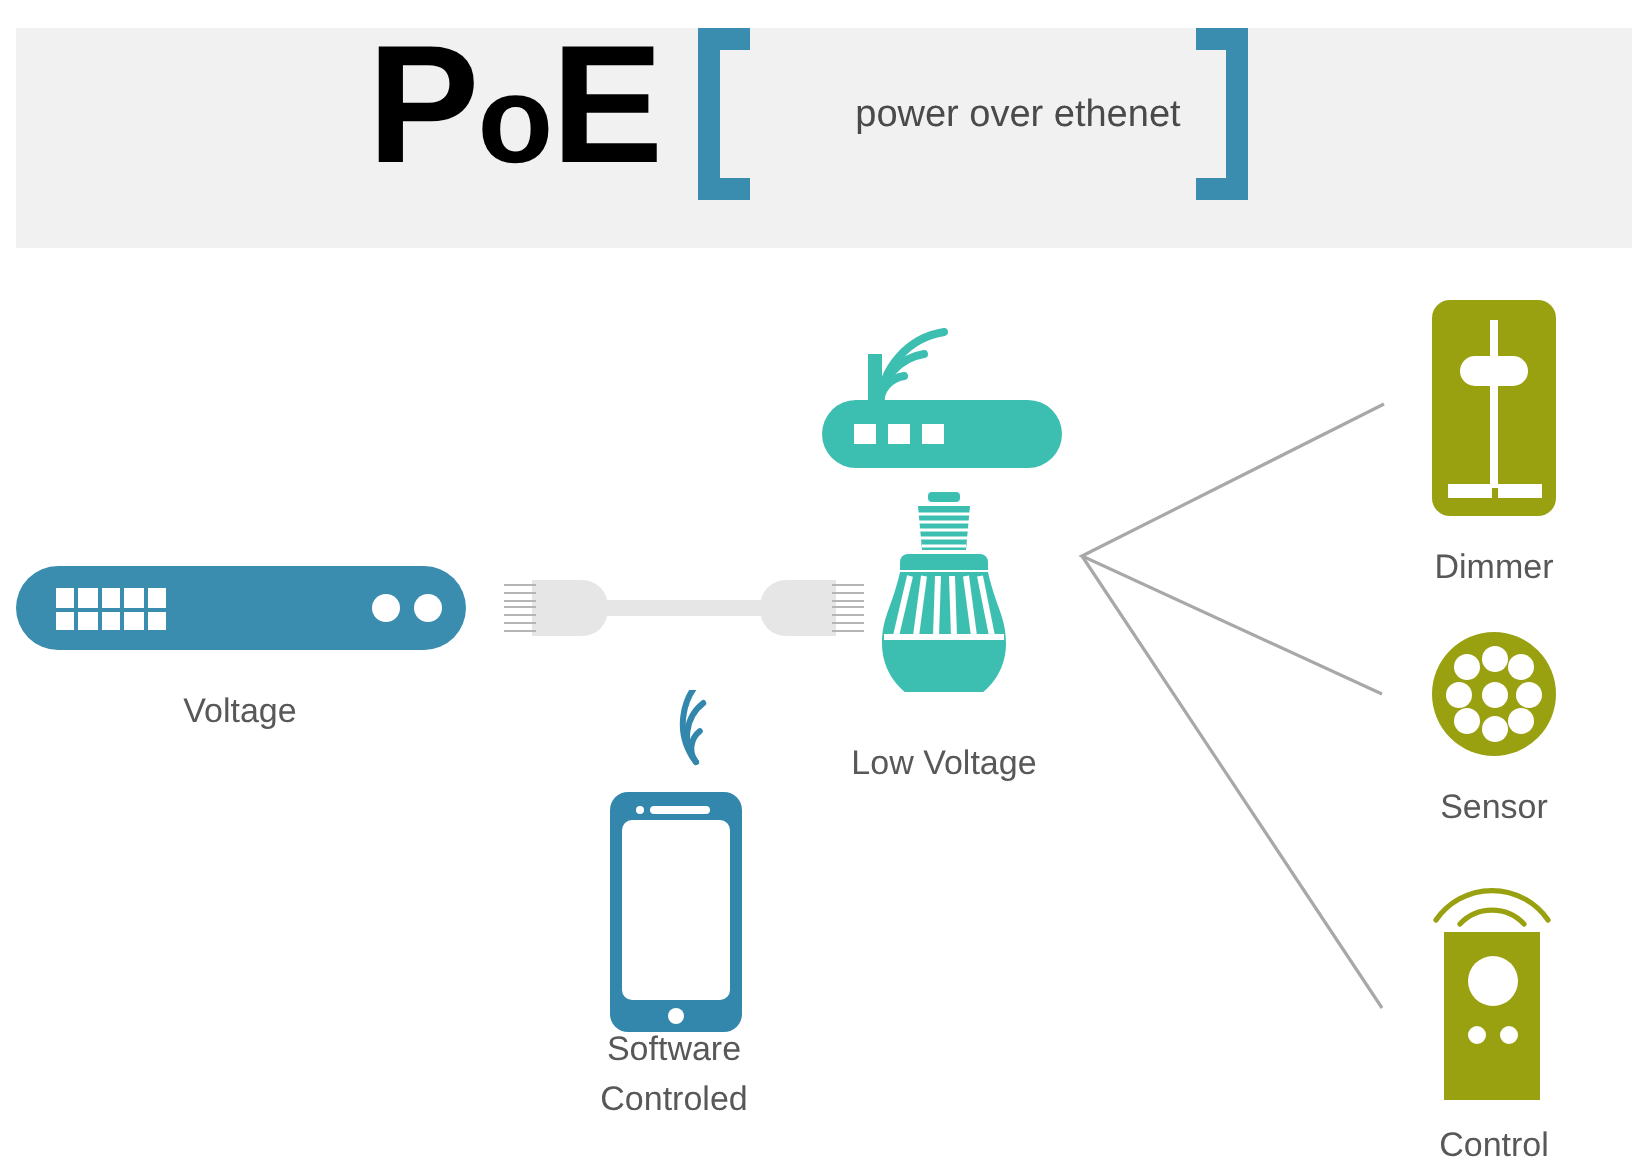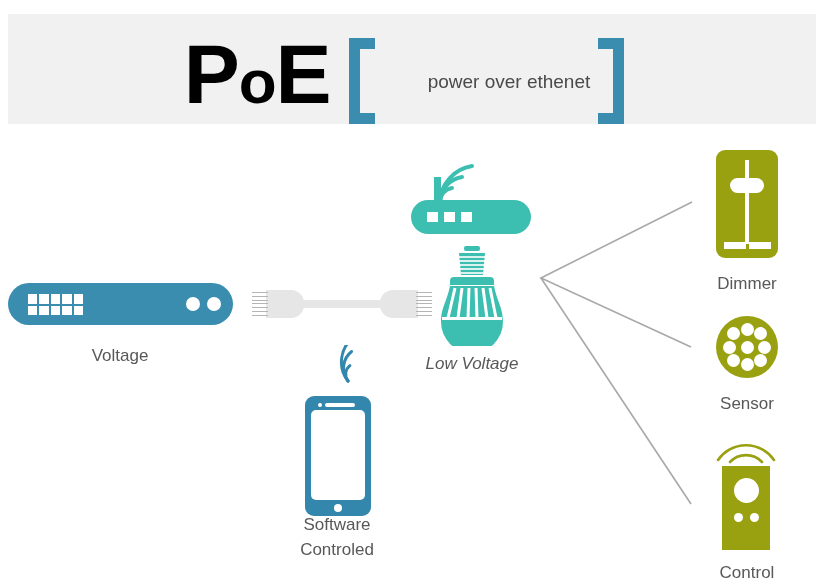--- a/index.html
+++ b/index.html
@@ -25,21 +25,21 @@
     height: 110px;
     background: #f1f1f1;
   }
   .logo-row {
     position: absolute;
     left: 0;
     top: 0;
     width: 808px;
     height: 110px;
     display: flex;
-    align-items: flex-end;
+    align-items: flex-start;
     justify-content: center;
   }
   .logo-poe {
     font-family: "Liberation Sans", sans-serif;
     font-weight: bold;
     font-size: 84px;
     line-height: 84px;
     color: #000000;
     letter-spacing: -1px;
     margin-right: 18px;
@@ -444,21 +444,21 @@
   <g stroke="#ffffff" stroke-width="3">
     <line x1="18" y1="42" x2="11" y2="72"></line>
     <line x1="25" y1="42" x2="21" y2="72"></line>
     <line x1="32" y1="42" x2="31" y2="72"></line>
     <line x1="39" y1="42" x2="40" y2="72"></line>
     <line x1="46" y1="42" x2="50" y2="72"></line>
     <line x1="53" y1="42" x2="59" y2="72"></line>
   </g>
   <rect x="5" y="71" width="60" height="3" fill="#ffffff"></rect>
 </svg>
-<div class="node-label" style="left:392px; top:351px; width:160px;font-style:italic;">Low Voltage</div>
+<div class="node-label" style="left:392px; top:369px; width:160px;">Low Voltage</div>
 
 <svg class="phone-waves" viewBox="0 0 48 44">
   <g transform="rotate(-38 10 36)">
     <path d="M10 36 A11 11 0 0 1 21 25" fill="none" stroke="#3387ac" stroke-width="3" stroke-linecap="round"></path>
     <path d="M10 36 A21 21 0 0 1 31 15" fill="none" stroke="#3387ac" stroke-width="3" stroke-linecap="round"></path>
     <path d="M10 36 A31 31 0 0 1 41 5" fill="none" stroke="#3387ac" stroke-width="3" stroke-linecap="round"></path>
   </g>
 </svg>
 <div class="phone-body">
   <div class="phone-cam"></div>

